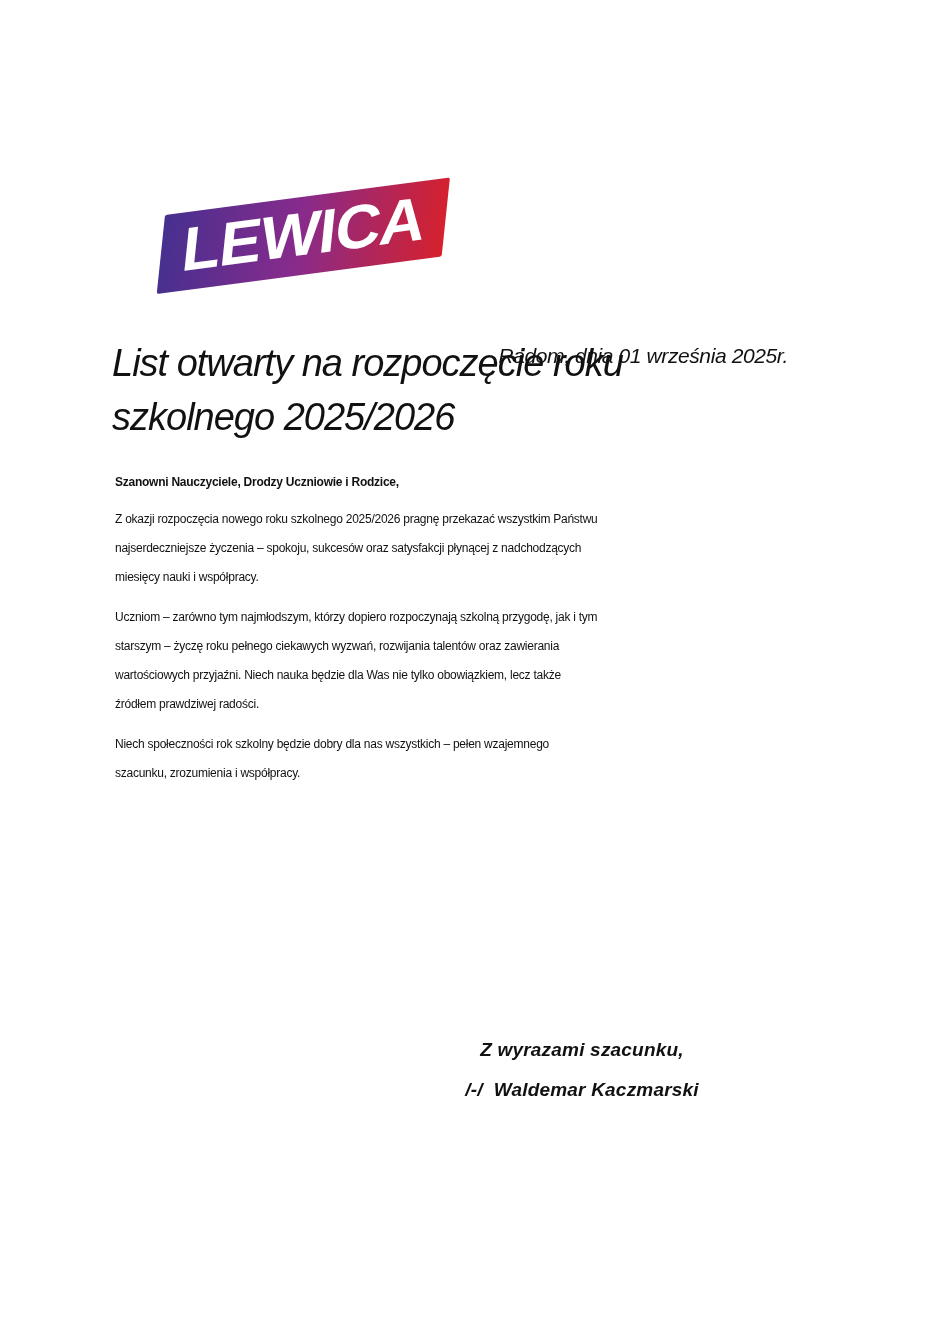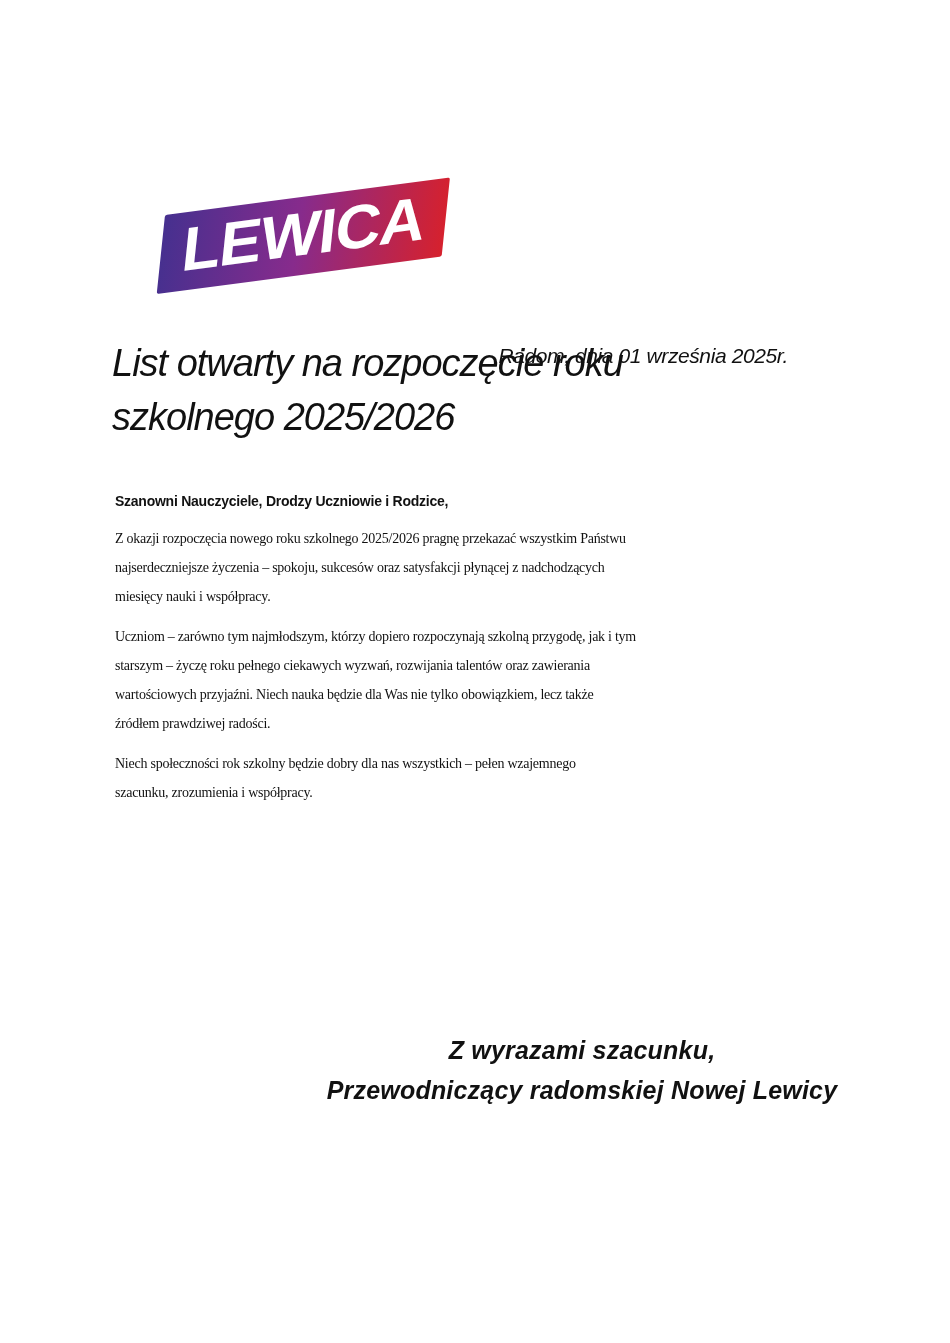--- a/index.html
+++ b/index.html
@@ -63,45 +63,44 @@
     font-style: italic;
     line-height: 54px;
     letter-spacing: -1px;
     white-space: pre-line;
   }
 
   
   .letter-body {
     position: absolute;
     left: 115px;
-    top: 487px;
+    top: 468px;
     width: 800px;
-    font-size: 14px;
+    font-size: 12px;
     line-height: 29px;
     letter-spacing: -0.25px;
   }
   .greeting {
     font-weight: bold;
     margin: 0 0 8px 0;
     white-space: pre-line;
   }
   .para {
     margin: 0 0 11px 0;
     white-space: pre-line;
-    font-family: Liberation Serif, serif;
   }
 
   
   .closing {
     position: absolute;
     left: 232px;
     top: 1030px;
     width: 700px;
     text-align: center;
-    font-size: 25px;
+    font-size: 19px;
     font-weight: bold;
     font-style: italic;
     letter-spacing: 0.2px;
   }
   .closing-line {
     line-height: 40px;
     white-space: pre-wrap;
   }
 </style>
 </head>
@@ -126,16 +125,16 @@
     <p class="para">Uczniom – zarówno tym najmłodszym, którzy dopiero rozpoczynają szkolną przygodę, jak i tym
 starszym – życzę roku pełnego ciekawych wyzwań, rozwijania talentów oraz zawierania
 wartościowych przyjaźni. Niech nauka będzie dla Was nie tylko obowiązkiem, lecz także
 źródłem prawdziwej radości.</p>
     <p class="para">Niech społeczności rok szkolny będzie dobry dla nas wszystkich – pełen wzajemnego
 szacunku, zrozumienia i współpracy.</p>
   </div>
 
   <div class="closing">
     <div class="closing-line">Z wyrazami szacunku,</div>
-    <div class="closing-line">Przewodniczący radomskiej Nowej Lewicy</div>
+    <div class="closing-line">/-/  Waldemar Kaczmarski</div>
   </div>
 
 </div>
 
 </body></html>

